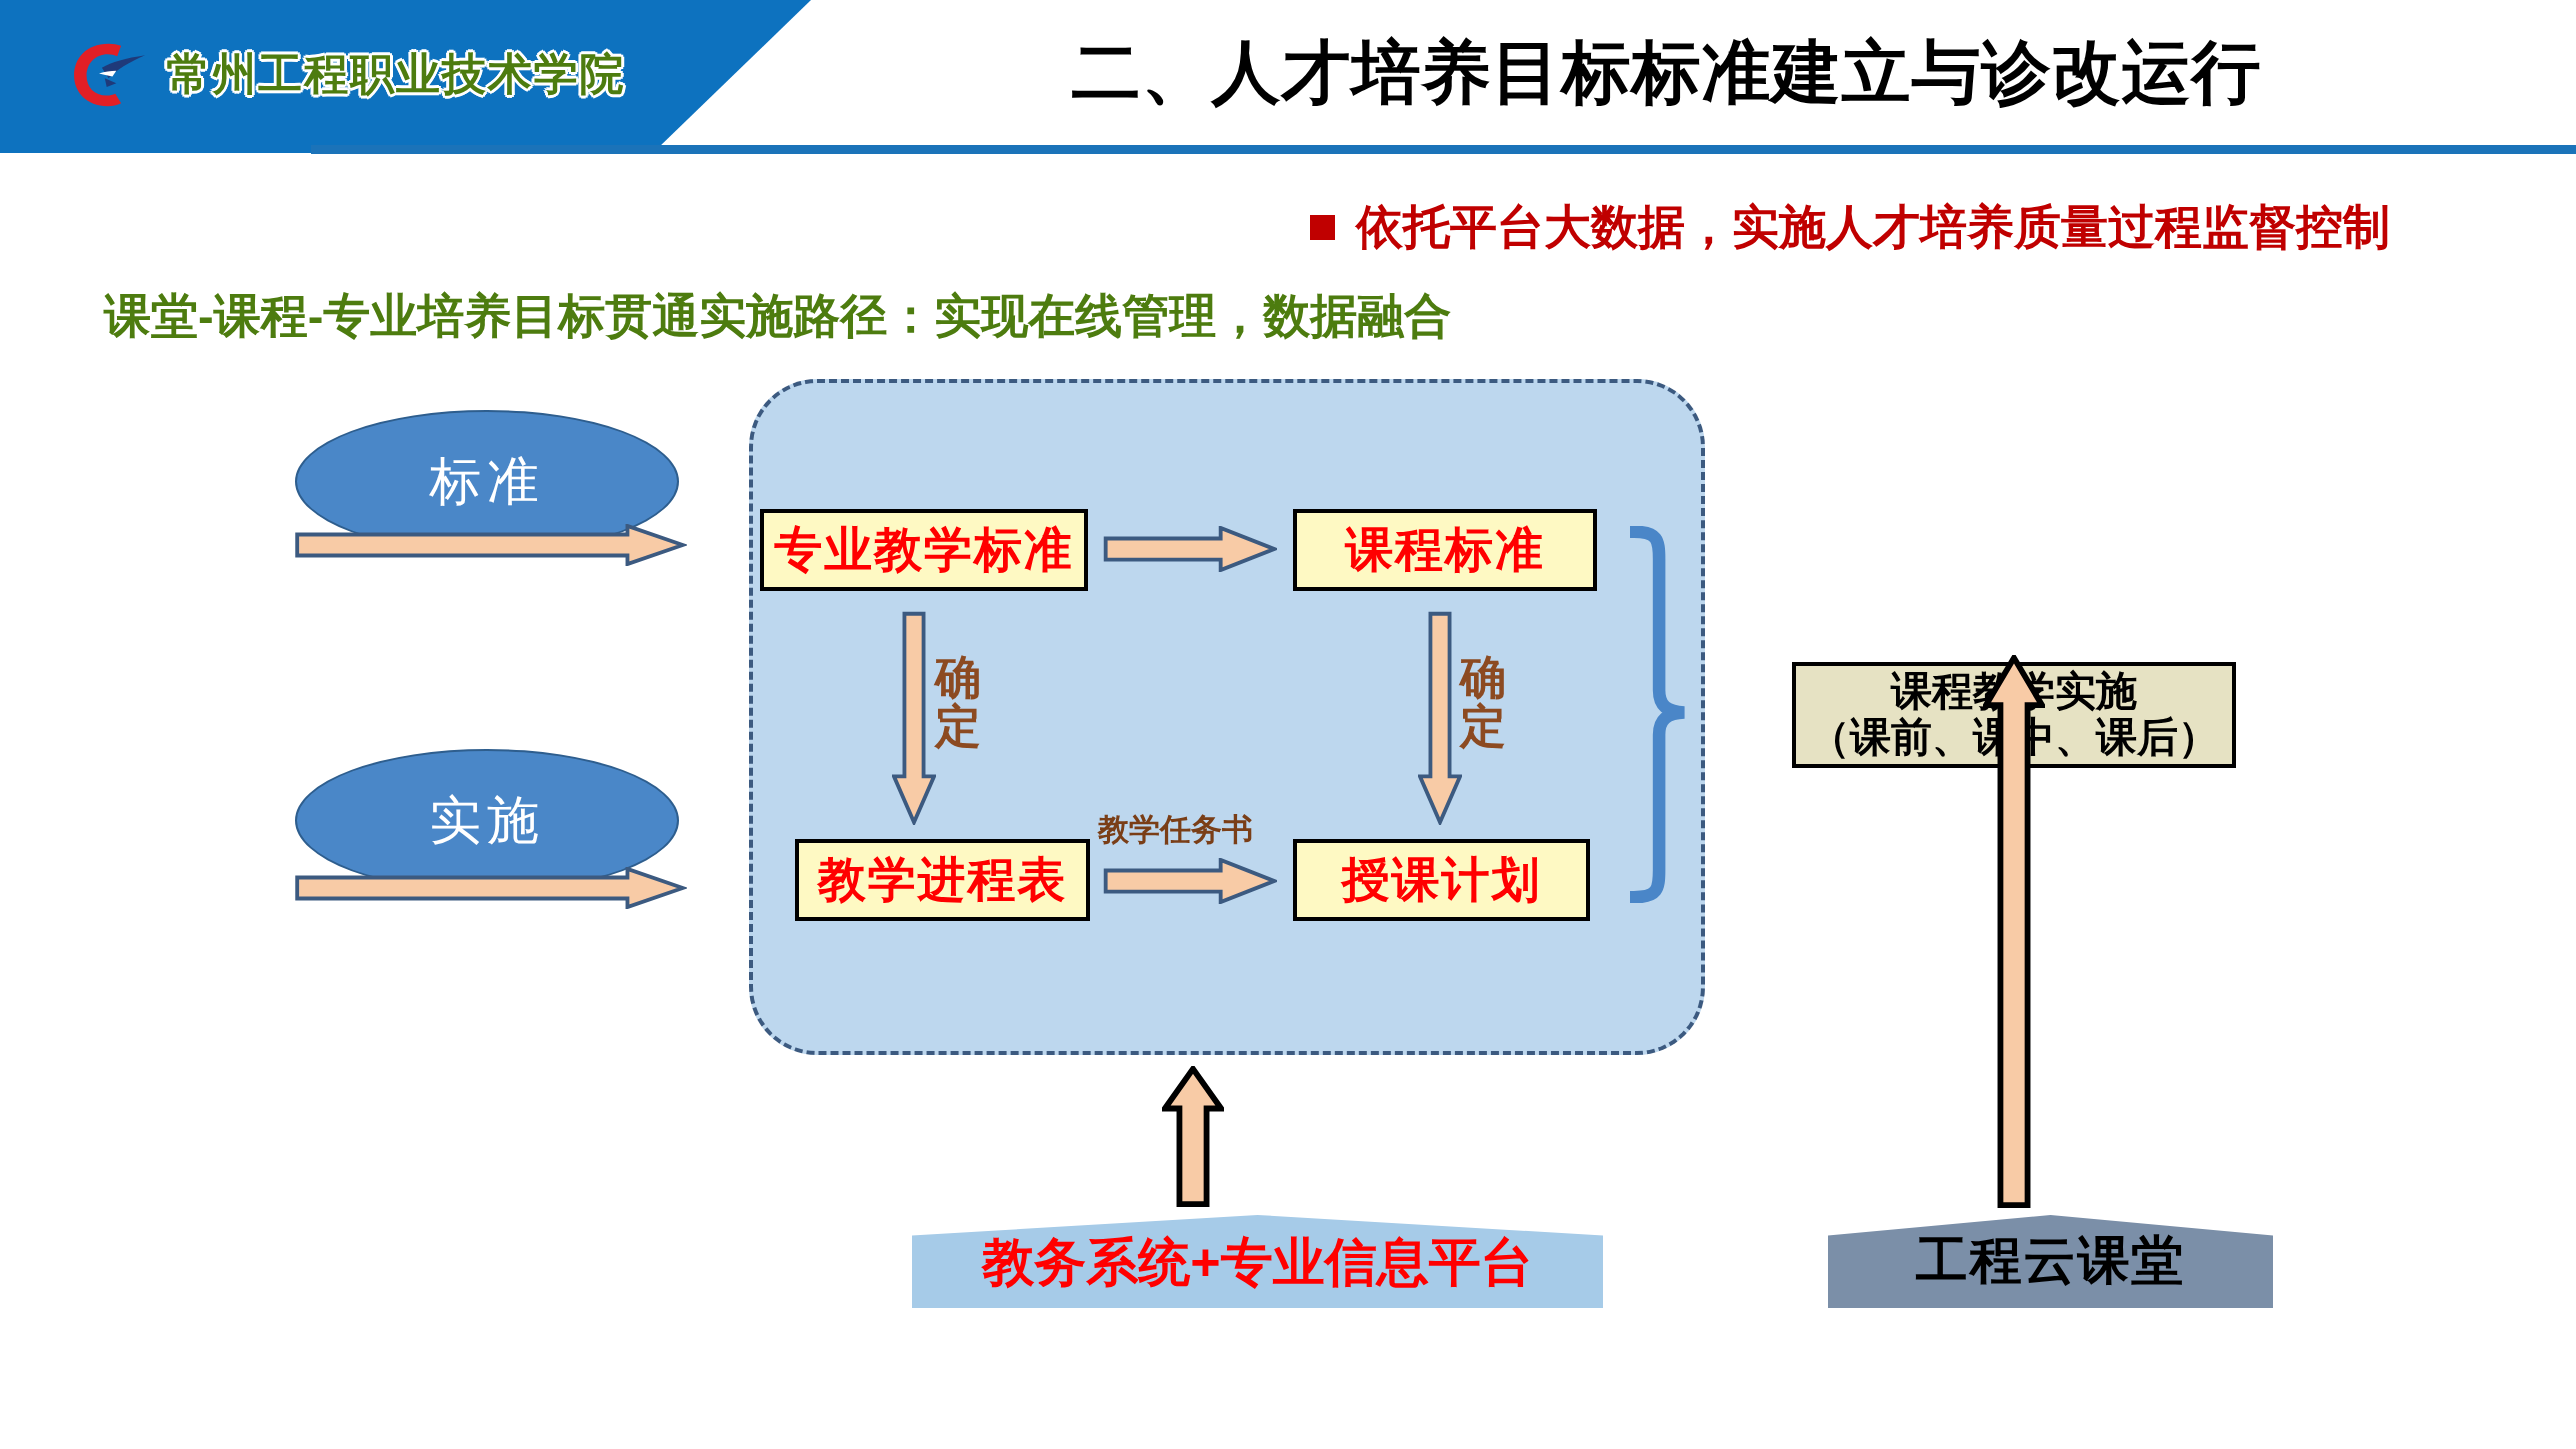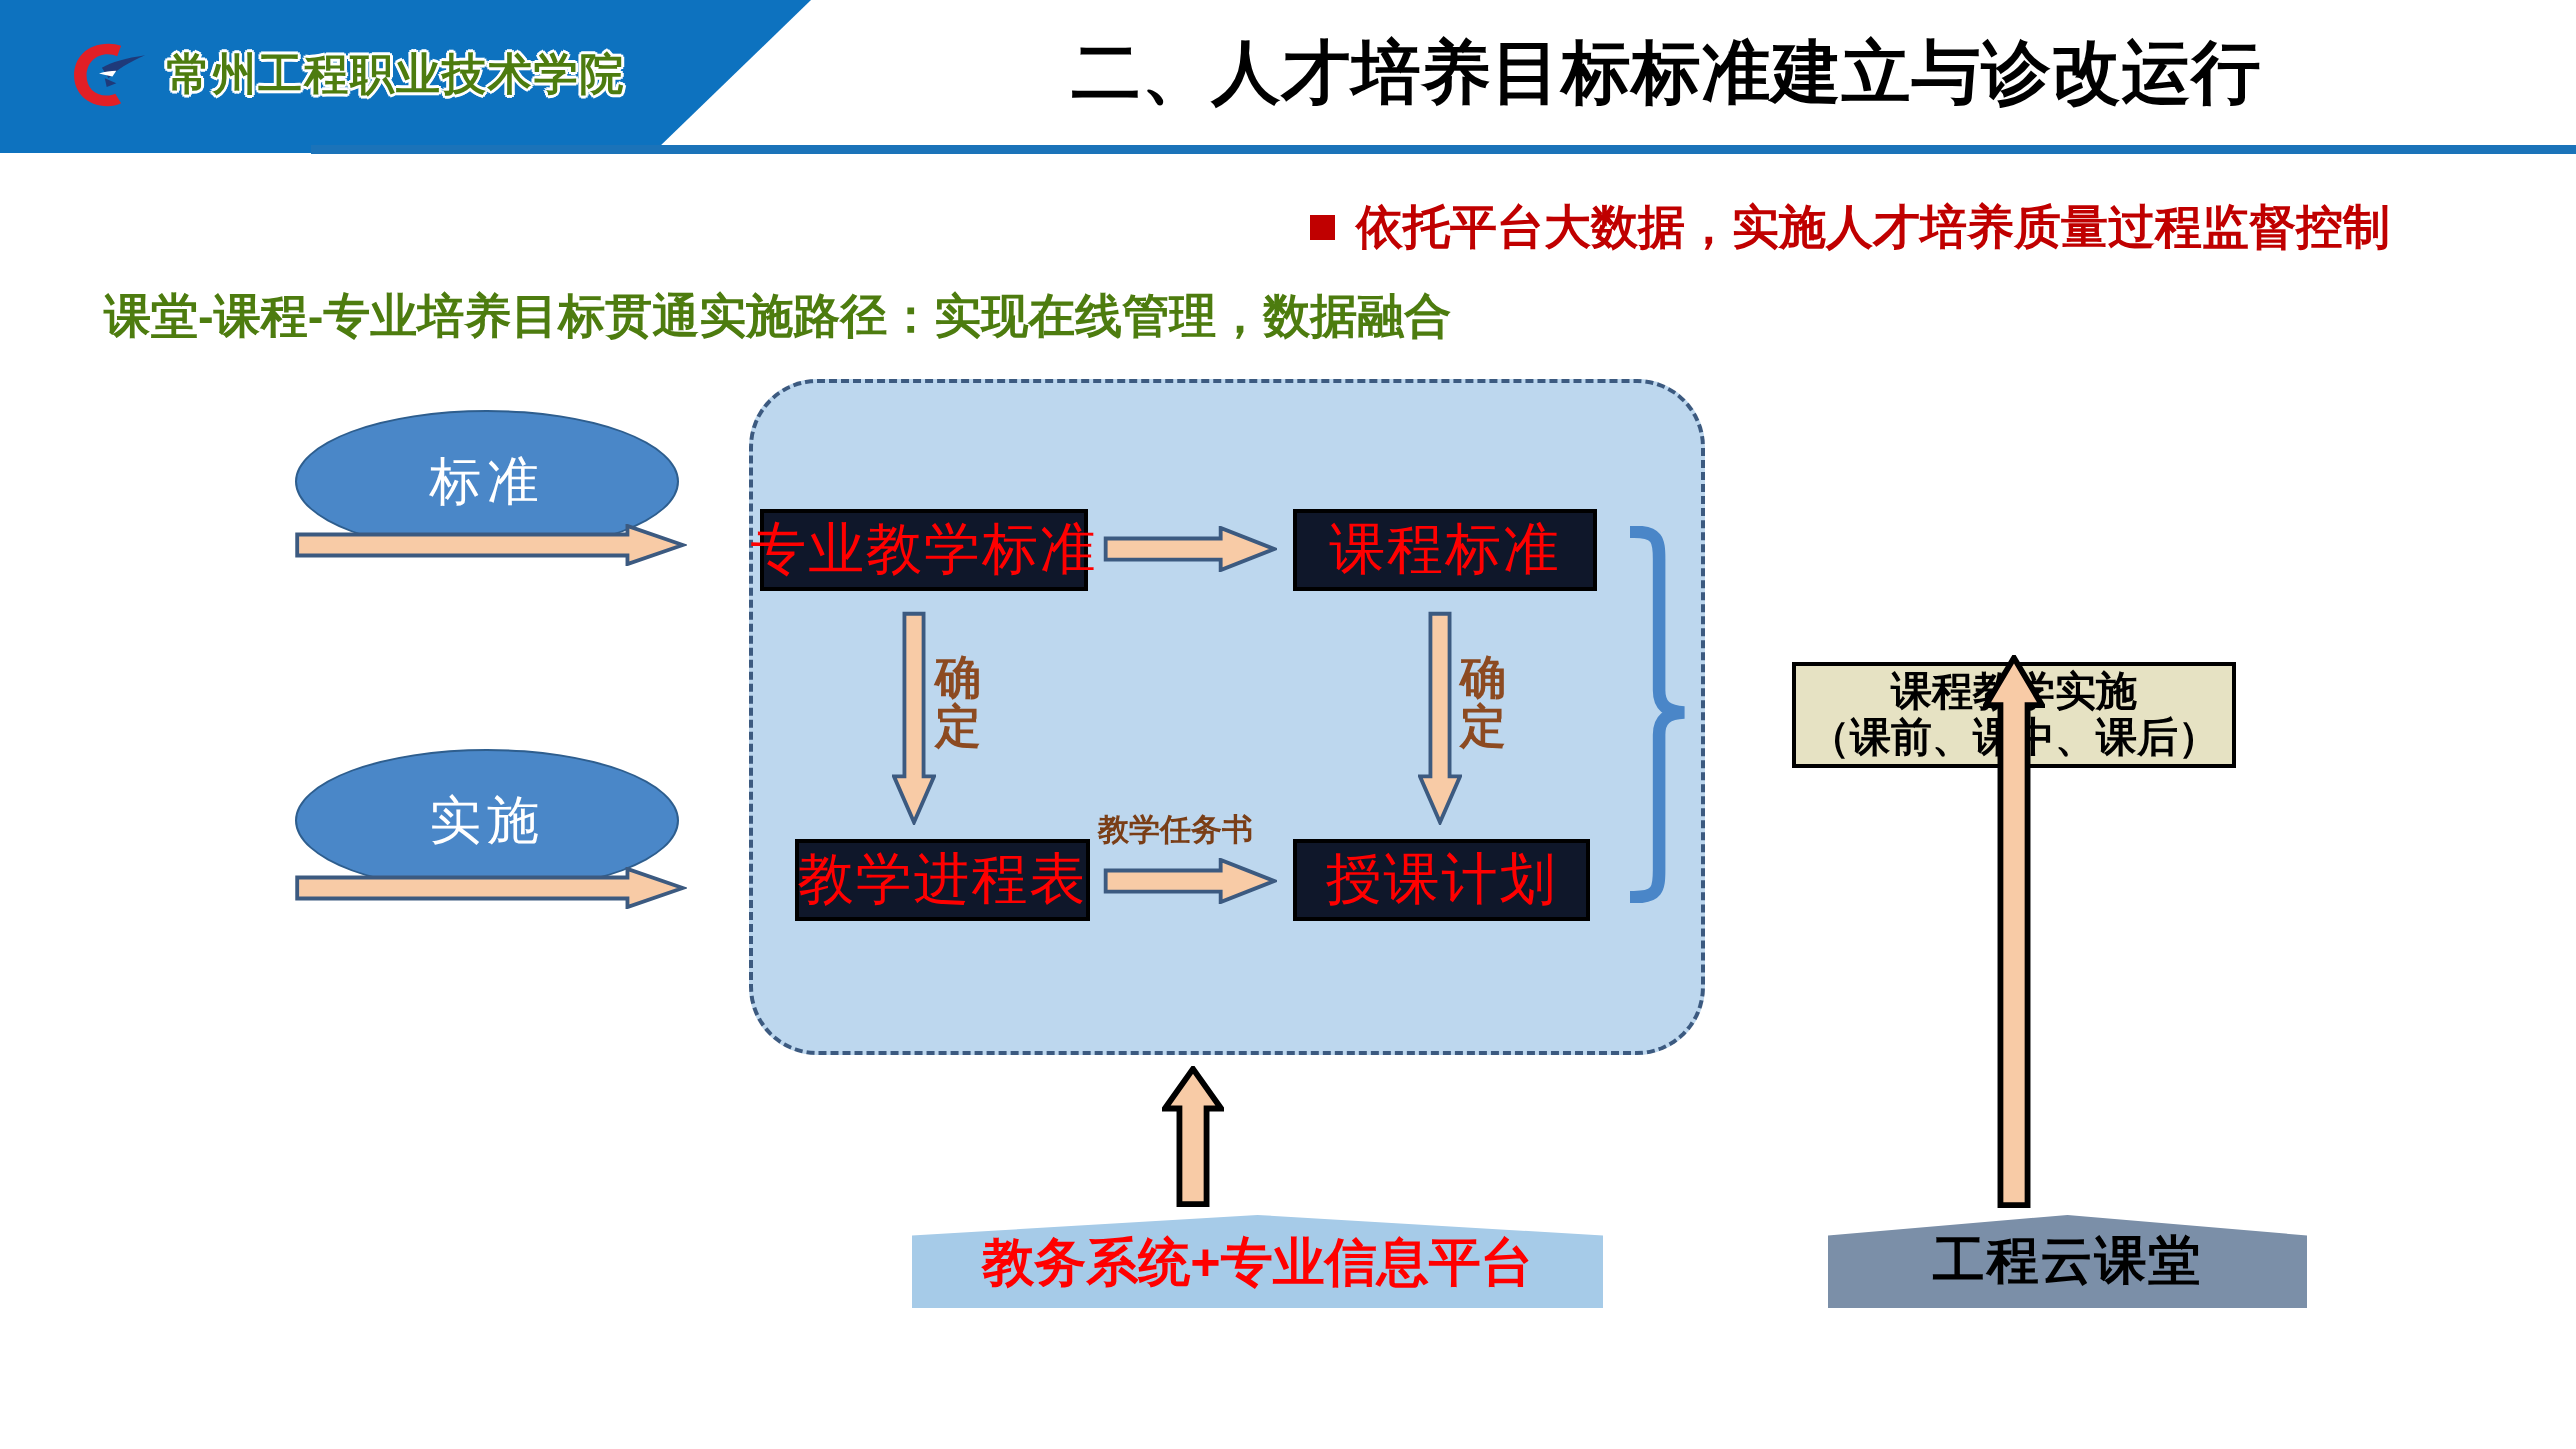--- a/index.html
+++ b/index.html
@@ -164,28 +164,28 @@
     position: absolute;
     width: 394px;
     height: 42px;
   }
   .feed-arrow-1 { left: 293px; top: 524px; }
   .feed-arrow-2 { left: 293px; top: 867px; }
 
   
   .pbox {
     position: absolute;
-    background: #0f172a;
+    background: #fef9c3;
     border: 4.8px solid #000000;
     box-sizing: border-box;
     display: flex;
     align-items: center;
     justify-content: center;
-    font-size: 56px;
-    font-weight: normal;
+    font-size: 48px;
+    font-weight: bold;
     color: #FF0000;
     letter-spacing: 1.9px;
     white-space: nowrap;
   }
   .pbox-major   { left: 760px;  top: 509px; width: 328px; height: 82px; }
   .pbox-course  { left: 1293px; top: 509px; width: 304px; height: 82px; }
   .pbox-sched   { left: 795px;  top: 839px; width: 295px; height: 82px; }
   .pbox-plan    { left: 1293px; top: 839px; width: 297px; height: 82px; }
 
   .rbox {
@@ -279,21 +279,21 @@
   .chev-left span {
     font-size: 52px;
     font-weight: bold;
     color: #FF0000;
     padding-bottom: 9.7px;
     letter-spacing: 0px;
   }
   .chev-right {
     left: 1780px;
     top: 1215px;
-    width: 479px;
+    width: 445px;
     height: 93px;
     background: #7B8FA8;
   }
   .chev-right span {
     font-size: 52px;
     font-weight: bold;
     color: #000000;
     padding-bottom: 11.6px;
     letter-spacing: 1.9px;
   }

